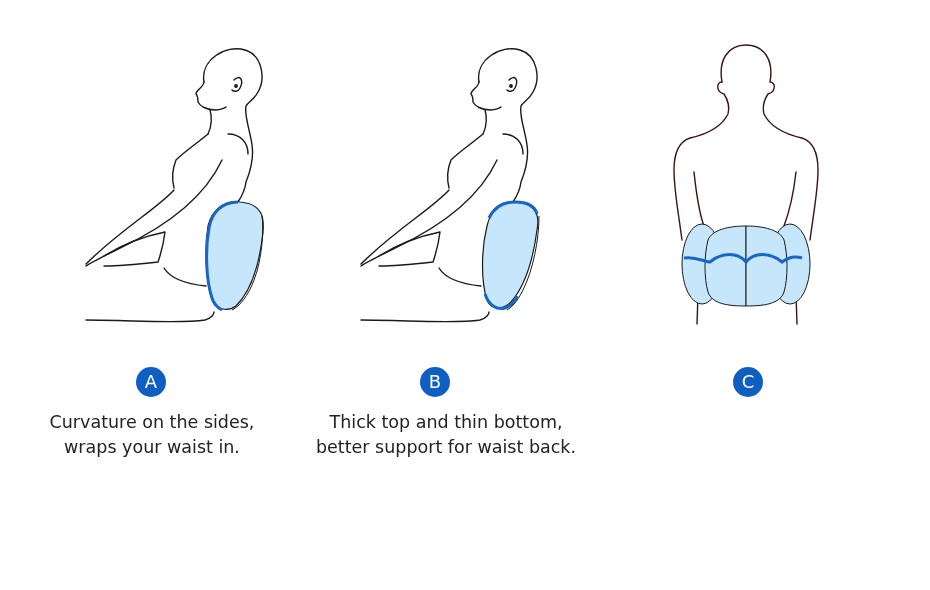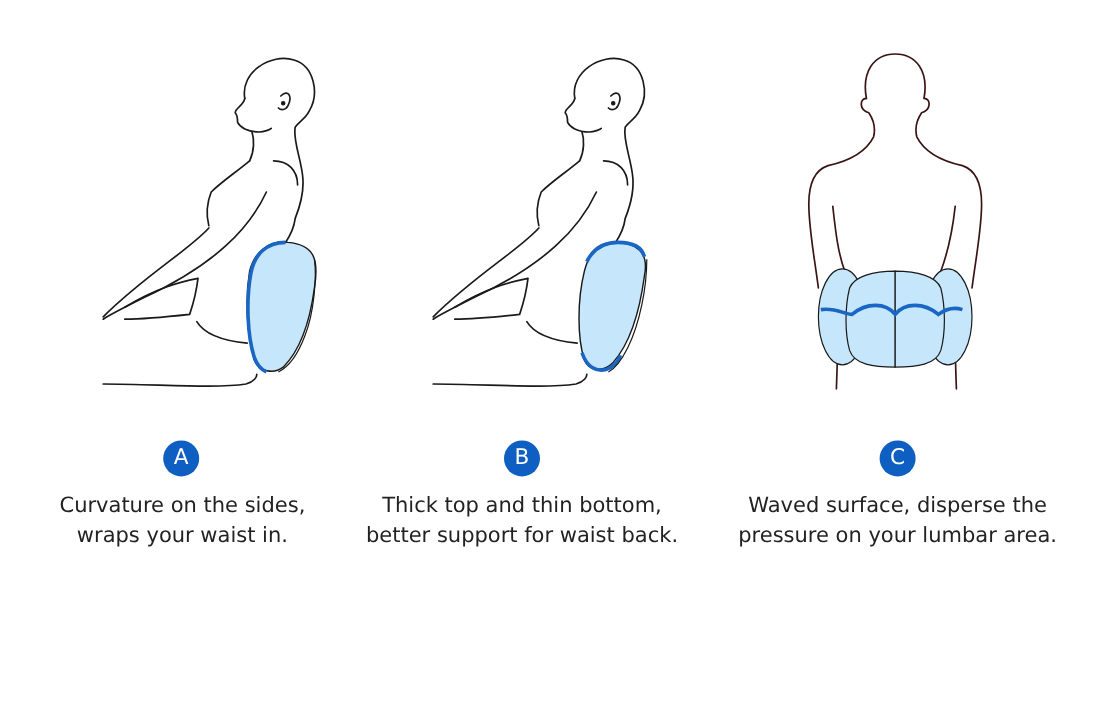--- a/index.html
+++ b/index.html
@@ -61,21 +61,21 @@
       <path d="M104 226 C130 210 150 205 165 202 C163 218 160 226 158 232 C140 234 120 236 104 236"></path>
       <path d="M164 238 C170 248 186 254 206 256"></path>
       <path d="M86 290 C130 290 180 294 205 290 C212 288 214 284 214 282"></path>
     </g>
     <path d="M236 172 C256 172 266 180 262 200 C258 230 250 256 236 272 C228 280 216 280 212 270 C206 252 206 220 212 196 C216 180 224 172 236 172 Z" fill="#c6e6fb" stroke="#1a1a1a" stroke-width="1.2"></path>
     <path d="M214 188 C220 176 230 172 240 172 C252 172 260 176 262 184" fill="none" stroke="#1a66c4" stroke-width="3"></path>
     <path d="M210 264 C214 276 222 280 230 278 C236 276 240 272 242 266" fill="none" stroke="#1a66c4" stroke-width="3"></path>
     <path d="M264 186 C264 210 258 240 248 260 C242 272 236 278 232 280" fill="none" stroke="#1a1a1a" stroke-width="1"></path>
   </svg>
   <div class="badge" style="left:145px;">B</div>
-  <div class="caption" style="left:0px;">
+  <div class="caption" style="left:11px;">
     <span>Thick top and thin bottom,</span>
     <span>better support for waist back.</span>
   </div>
 </div>
 
 <div class="panel" style="left:600px;">
   <svg class="figure" viewBox="0 0 310 300">
     <g fill="none" stroke="#3a1414" stroke-width="1.4" stroke-linecap="round" stroke-linejoin="round">
 
       <path d="M122 52 C118 30 128 15 146 15 C164 15 174 30 170 52 C176 52 176 62 168 64 C164 70 162 76 164 84 C170 96 184 104 202 108 C214 112 218 124 218 140 C218 160 214 180 210 210"></path>
@@ -90,17 +90,13 @@
 
     <g fill="#c6e6fb" stroke="#1a1a1a" stroke-width="1">
       <ellipse cx="102" cy="234" rx="20" ry="40"></ellipse>
       <ellipse cx="190" cy="234" rx="20" ry="40"></ellipse>
       <path d="M146 196 C128 196 112 200 108 210 C104 226 104 248 108 262 C112 274 128 276 146 276 Z"></path>
       <path d="M146 196 C164 196 180 200 184 210 C188 226 188 248 184 262 C180 274 164 276 146 276 Z"></path>
     </g>
     <path d="M84 228 C96 226 104 232 110 232 C122 222 138 222 146 232 C154 222 170 222 182 232 C190 226 196 226 202 228" fill="none" stroke="#1a66c4" stroke-width="3"></path>
   </svg>
   <div class="badge" style="left:133px;">C</div>
-  <div class="caption" style="left:-12px;">
-    <span>Waved surface, disperse the</span>
-    <span>pressure on your lumbar area.</span>
-  </div>
 </div>
 
 </body></html>

